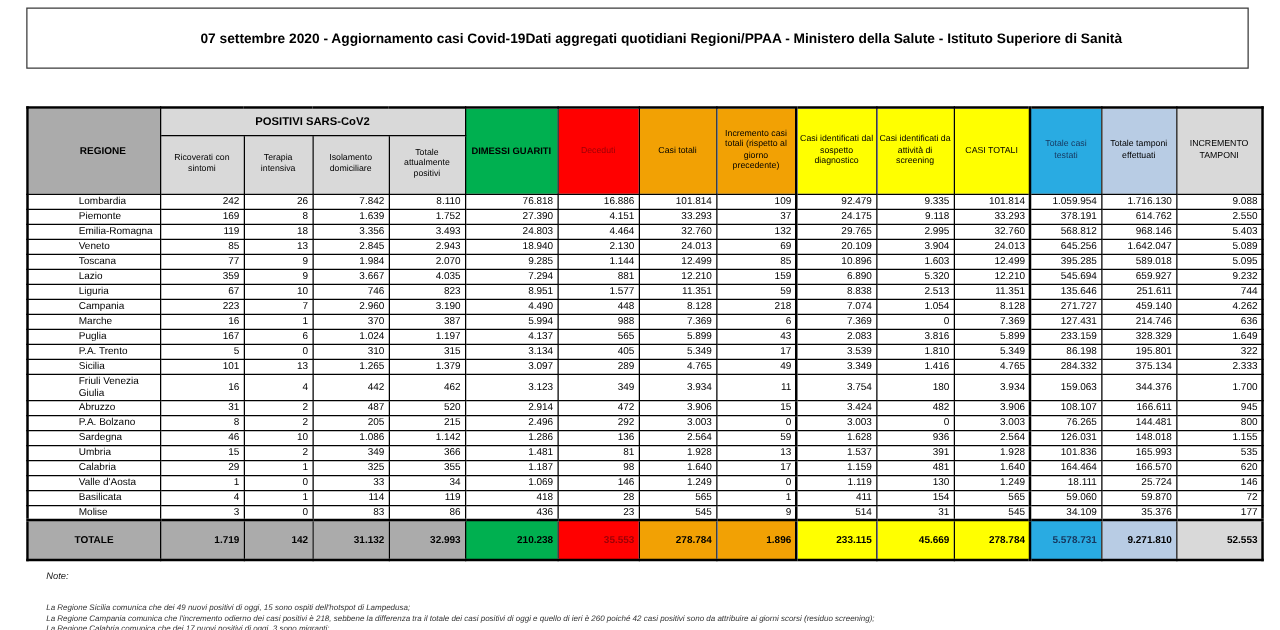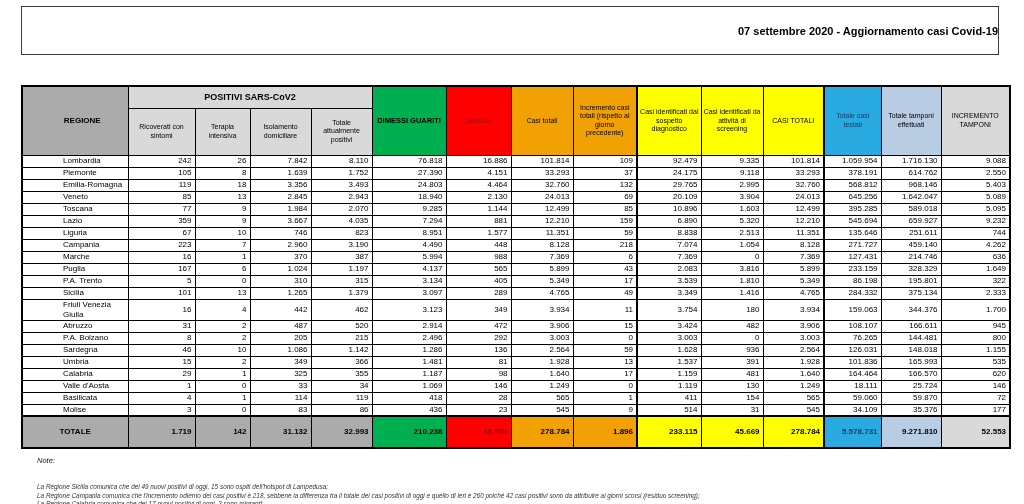--- a/index.html
+++ b/index.html
@@ -3,21 +3,21 @@
 <meta charset="utf-8">
 <style>
   * { box-sizing: border-box; margin: 0; padding: 0; }
   html, body { width: 1024px; height: 504px; background: #ffffff; overflow: hidden; }
   body { font-family: "Liberation Sans", sans-serif; color: #000; position: relative; }
 
   
   .title-box {
     position: absolute; left: 21px; top: 6px; width: 978px; height: 49px;
     border: 1px solid #3a3a3a; background: #fff;
-    display: flex; flex-direction: row; justify-content: flex-end; align-items: center; padding-left: 38px;
+    display: flex; flex-direction: row; justify-content: center; align-items: center; padding-left: 38px;
   }
   .title-box div { font-size: 11px; font-weight: bold; line-height: 12px; }
 
   
   table.covid {
     position: absolute; left: 21px; top: 85px;
     border-collapse: collapse; table-layout: fixed; width: 988px;
     border: 2px solid #000;
   }
   th, td { border: 1px solid #000; overflow: hidden; }
@@ -54,20 +54,21 @@
   
   .notes { position: absolute; left: 37px; top: 456px; width: 960px; font-style: italic; }
   .notes .notes-title { font-size: 7.5px; color: #222; margin-bottom: 18px; }
   .notes .note-line { font-size: 6.4px; line-height: 8.6px; color: #333; white-space: nowrap; }
 </style>
 </head>
 <body>
 
 <div class="title-box">
   <div>07 settembre 2020 - Aggiornamento casi Covid-19</div>
+  <div>Dati aggregati quotidiani Regioni/PPAA - Ministero della Salute - Istituto Superiore di Sanità</div>
 </div>
 
 <table class="covid">
   <colgroup>
     <col style="width:106px">
       <col style="width:67px">
       <col style="width:55px">
       <col style="width:61px">
     <col style="width:61px">
       <col style="width:74px">
@@ -116,21 +117,21 @@
         <td class="num">109</td>
         <td class="num bl2">92.479</td>
         <td class="num">9.335</td>
         <td class="num">101.814</td>
         <td class="num bl2">1.059.954</td>
         <td class="num">1.716.130</td>
         <td class="num">9.088</td>
       </tr>
       <tr>
         <td class="region">Piemonte</td>
-        <td class="num">105</td>
+        <td class="num">169</td>
         <td class="num">8</td>
         <td class="num">1.639</td>
         <td class="num">1.752</td>
         <td class="num">27.390</td>
         <td class="num">4.151</td>
         <td class="num">33.293</td>
         <td class="num">37</td>
         <td class="num bl2">24.175</td>
         <td class="num">9.118</td>
         <td class="num">33.293</td>

